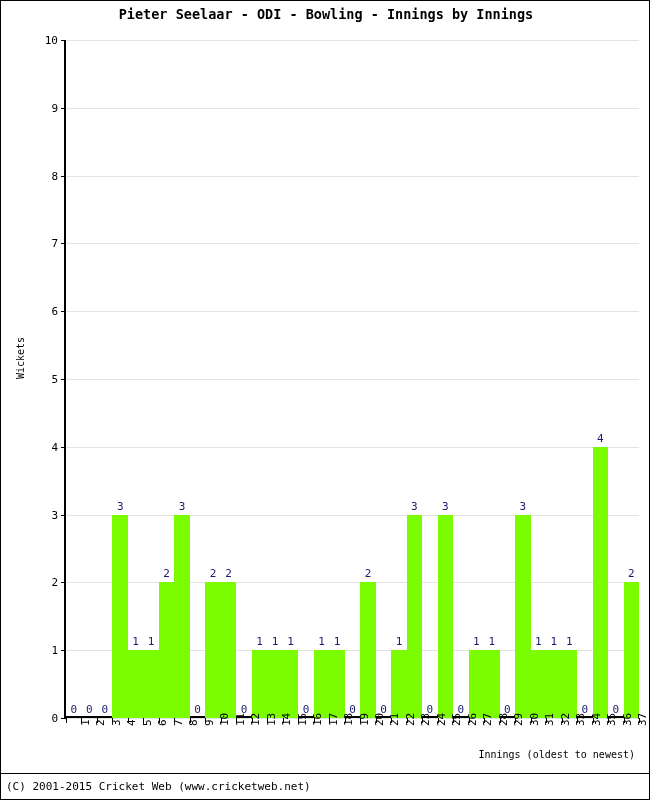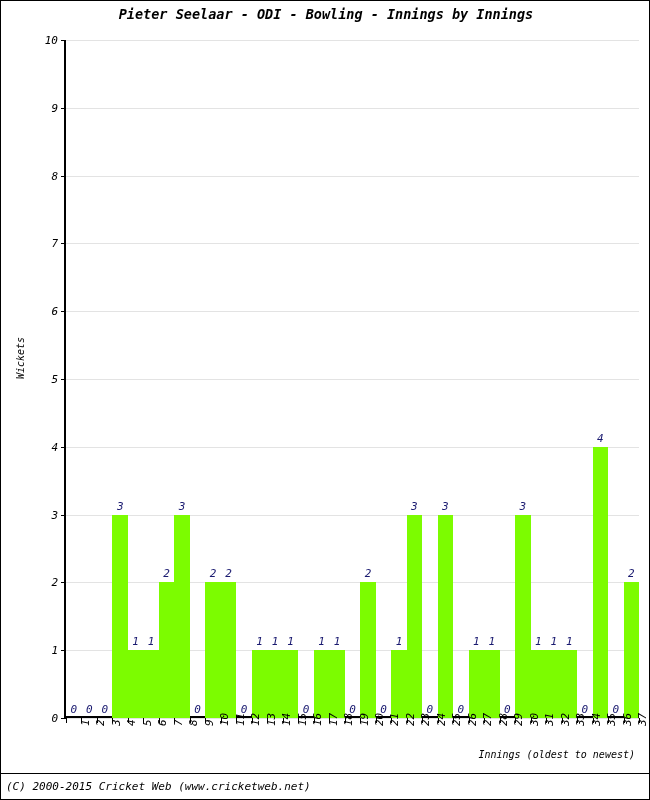--- a/index.html
+++ b/index.html
@@ -11,21 +11,20 @@
     font-family: "DejaVu Sans Mono", monospace;
   }
   #chart-root {
     position: relative;
     width: 650px;
     height: 800px;
     background: #ffffff;
     border: 1px solid #000000;
     box-sizing: border-box;
     overflow: hidden;
-    font-style: italic;
   }
   
   #chart-title {
     position: absolute;
     left: 0;
     top: 5px;
     width: 650px;
     text-align: center;
     font-family: "DejaVu Sans Mono", monospace;
     font-size: 13.5px;
@@ -332,15 +331,15 @@
         <div class="xtick-label" style="left: 554.77px;">36</div>
         <div class="xtick-mark" style="left: 557.514px;"></div>
         <div class="xtick-label" style="left: 570.257px;">37</div>
         <div class="xtick-mark" style="left: 573px;"></div>
       </div>
   </div>
 
   <div id="x-axis-title">Innings (oldest to newest)</div>
 
   <div id="footer-separator"></div>
-  <div id="footer-text">(C) 2000-2015 Cricket Web (www.cricketweb.net)</div>
+  <div id="footer-text">(C) 2001-2015 Cricket Web (www.cricketweb.net)</div>
 
 </div>
 
 </body></html>

